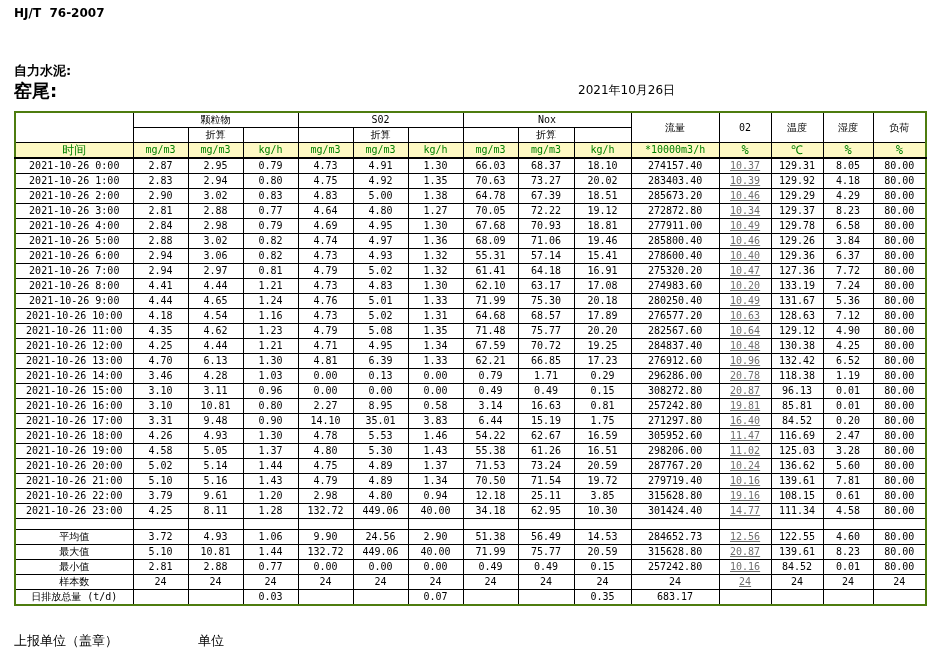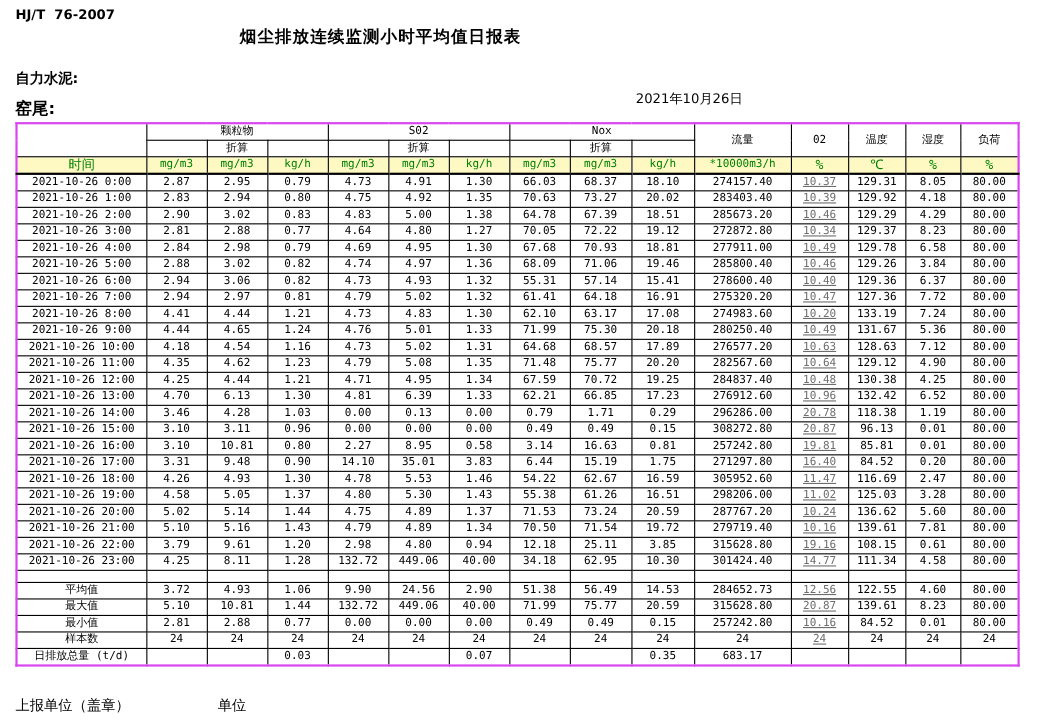--- a/index.html
+++ b/index.html
@@ -1,24 +1,24 @@
 <!DOCTYPE html>
 <html><head>
 <meta charset="utf-8">
 <style>
   html,body{margin:0;padding:0;background:#fff;}
   .page{position:relative;width:946px;height:656px;background:#ffffff;
         font-family:"DejaVu Sans",sans-serif;color:#000;overflow:hidden;}
   .doc-code{position:absolute;left:14px;top:6px;font-size:12px;font-weight:bold;white-space:pre;}
   .title{position:absolute;left:218px;top:24px;font-size:15px;font-weight:bold;letter-spacing:1px;}
   .company{position:absolute;left:14px;top:62px;font-size:13px;font-weight:bold;text-align:center;}
-  .station{position:absolute;left:14px;top:90px;font-size:15px;font-weight:bold;}
+  .station{position:absolute;left:14px;top:79px;font-size:18px;font-weight:bold;}
   .report-date{position:absolute;left:578px;top:82px;font-size:12px;text-align:center;}
   table.report{position:absolute;left:14px;top:111px;border-collapse:collapse;
-        table-layout:fixed;width:911px;border:2px solid #d946ef;}
+        table-layout:fixed;width:911px;border:2px solid #4d7c0f;}
   table.report td{border:1px solid #000;text-align:center;vertical-align:middle;
         padding:0;height:14px;line-height:14px;overflow:hidden;white-space:nowrap;
         font-family:"DejaVu Sans Mono",monospace;font-size:10px;}
   td.cn{font-family:"DejaVu Sans",sans-serif;font-size:12px;}
   tr.green-row td{background:#fef9c3;color:#008000;border-bottom:2px solid #000;}
   tr.green-row td.cn{font-size:12px;}
   td.gl{border-left:2px solid #000;}
   td.tt{border-top:2px solid #000;}
   td.o2col{color:#6e6e6e;text-decoration:underline;}
   td.sum-label{font-family:"DejaVu Sans",sans-serif;font-size:12px;}
@@ -27,21 +27,20 @@
   .footer-line1{position:absolute;left:14px;top:613px;font-size:12px;}
   .footer-line2{position:absolute;left:14px;top:632px;font-size:13px;}
   .footer-unit{position:absolute;left:198px;top:632px;font-size:13px;}
 </style>
 </head>
 <body>
 
 <div class="page">
 
   <div class="doc-code">HJ/T  76-2007</div>
-  <div class="title">烟尘排放连续监测小时平均值日报表</div>
   <div class="company">自力水泥:</div>
   <div class="station">窑尾:</div>
   <div class="report-date">2021年10月26日</div>
 
   <table class="report">
     <colgroup>
       <col style="width:118px">
         <col style="width:55px">
         <col style="width:55px">
         <col style="width:55px">

